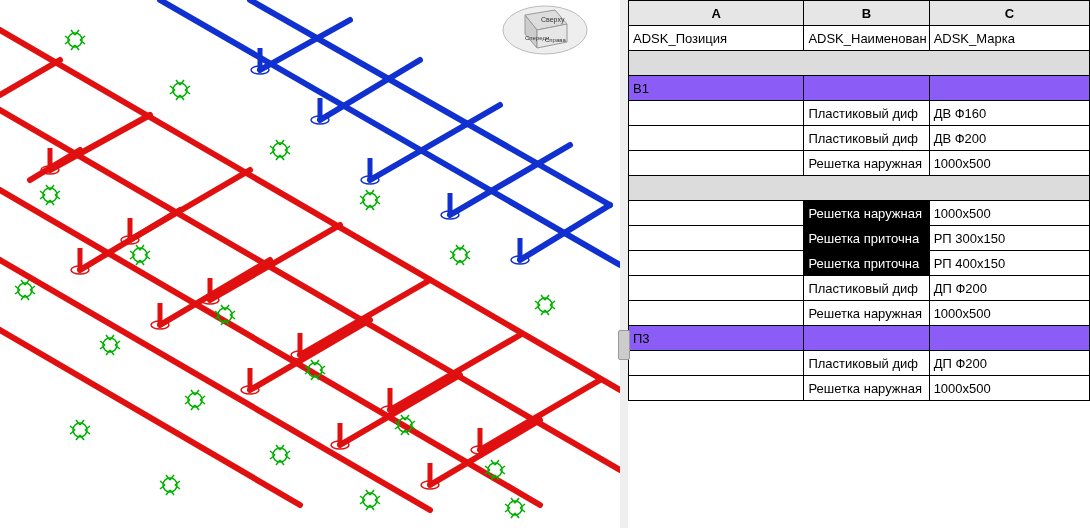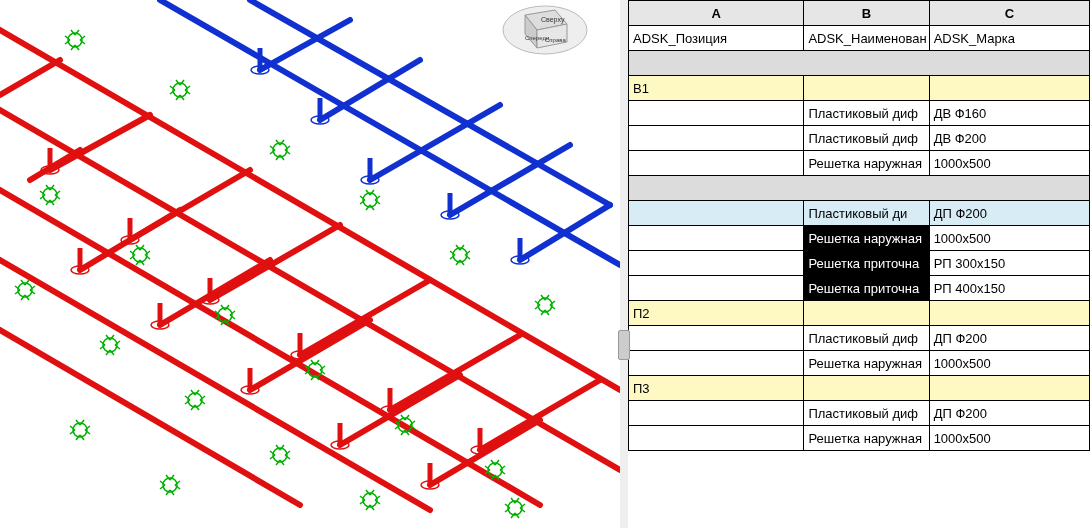--- a/index.html
+++ b/index.html
@@ -75,21 +75,21 @@
     }
     thead th {
       background: #e6e6e6;
       text-align: center;
       font-weight: bold;
     }
     .header-row td {
       background: #fff;
     }
     .group td {
-      background: #fef9c3;
+      background: #8b5cf6;
     }
     td.selected-active {
       background: #d7ecf5;
     }
     td.selected-block {
       background: #000;
       color: #fff;
     }
     td.blank-group { height: 25px; }
   </style>
@@ -241,43 +241,33 @@
         </tr>
         <tr>
           <td></td>
           <td>Решетка наружная</td>
           <td>1000х500</td>
         </tr>
         <tr>
           <td colspan="3" class="blank-group" style="background: rgb(220, 220, 220);"></td>
         </tr>
         <tr>
-          <td class="selected-active"></td>
-          <td class="selected-active">Пластиковый ди</td>
-          <td class="selected-active">ДП Ф200</td>
-        </tr>
-        <tr>
           <td></td>
           <td class="selected-block">Решетка наружная</td>
           <td>1000х500</td>
         </tr>
         <tr>
           <td></td>
           <td class="selected-block">Решетка приточна</td>
           <td>РП 300х150</td>
         </tr>
         <tr>
           <td></td>
           <td class="selected-block">Решетка приточна</td>
           <td>РП 400х150</td>
-        </tr>
-        <tr class="group">
-          <td>П2</td>
-          <td></td>
-          <td></td>
         </tr>
         <tr>
           <td></td>
           <td>Пластиковый диф</td>
           <td>ДП Ф200</td>
         </tr>
         <tr>
           <td></td>
           <td>Решетка наружная</td>
           <td>1000х500</td>

